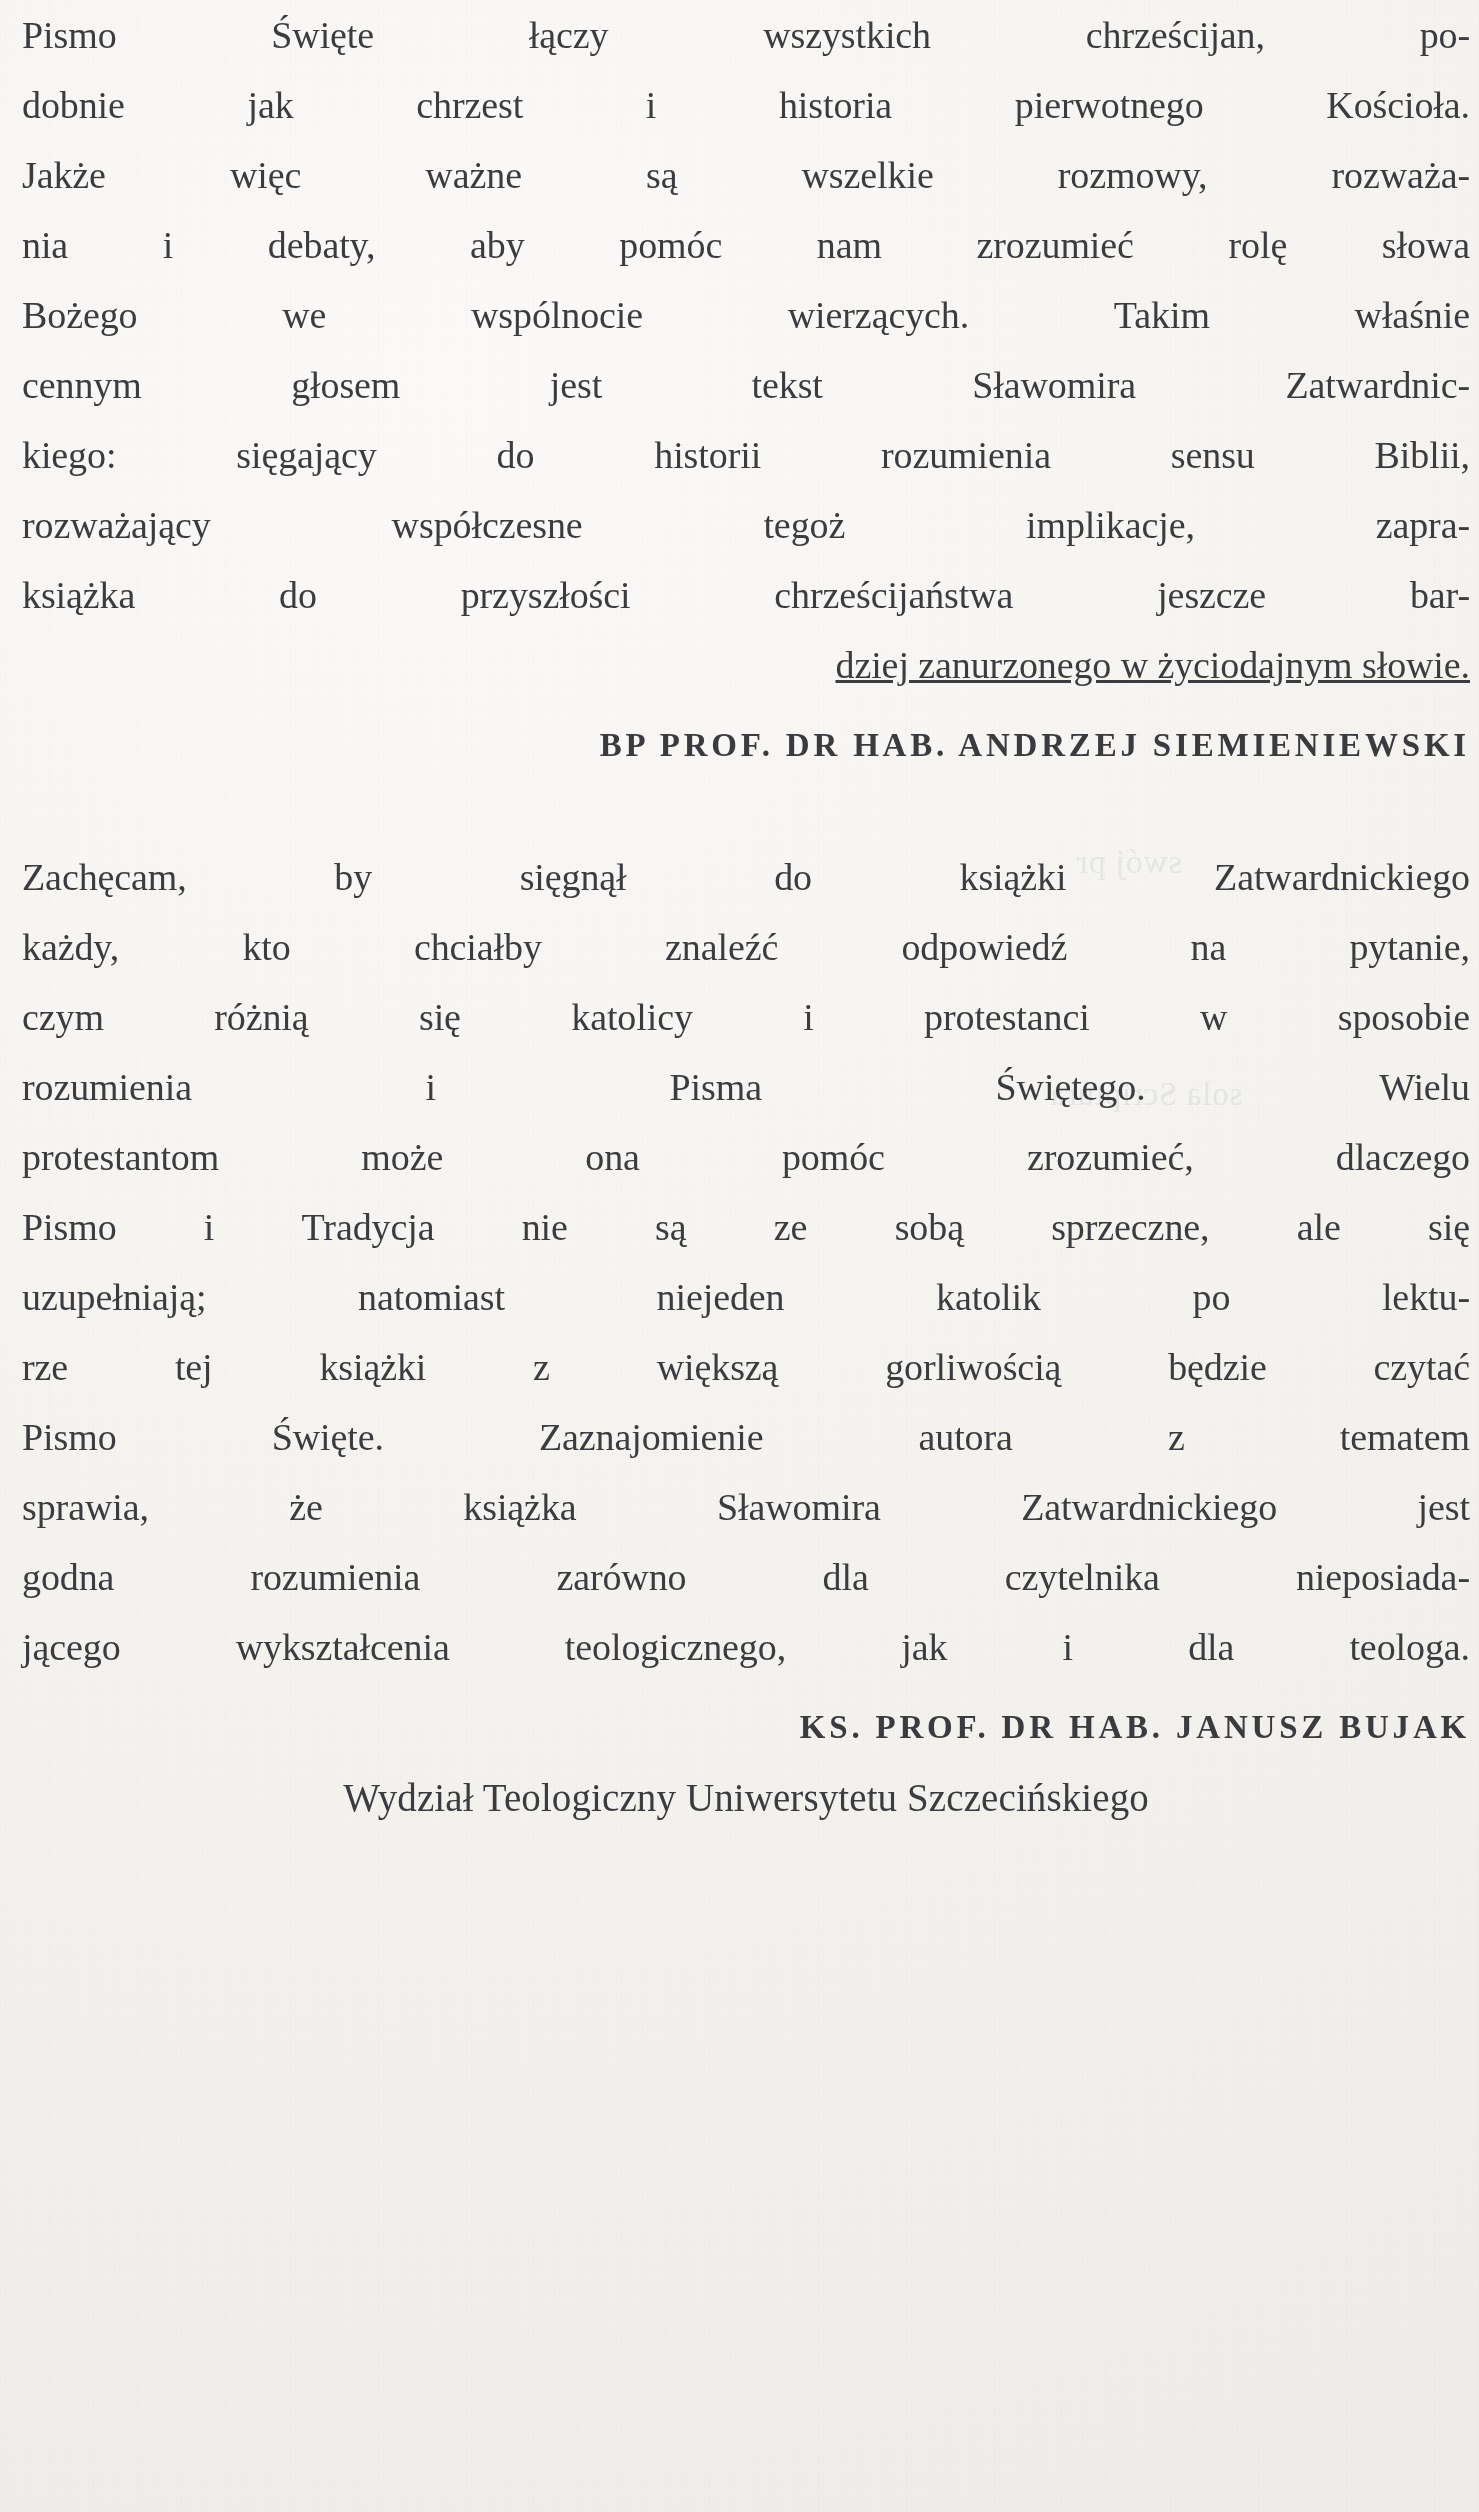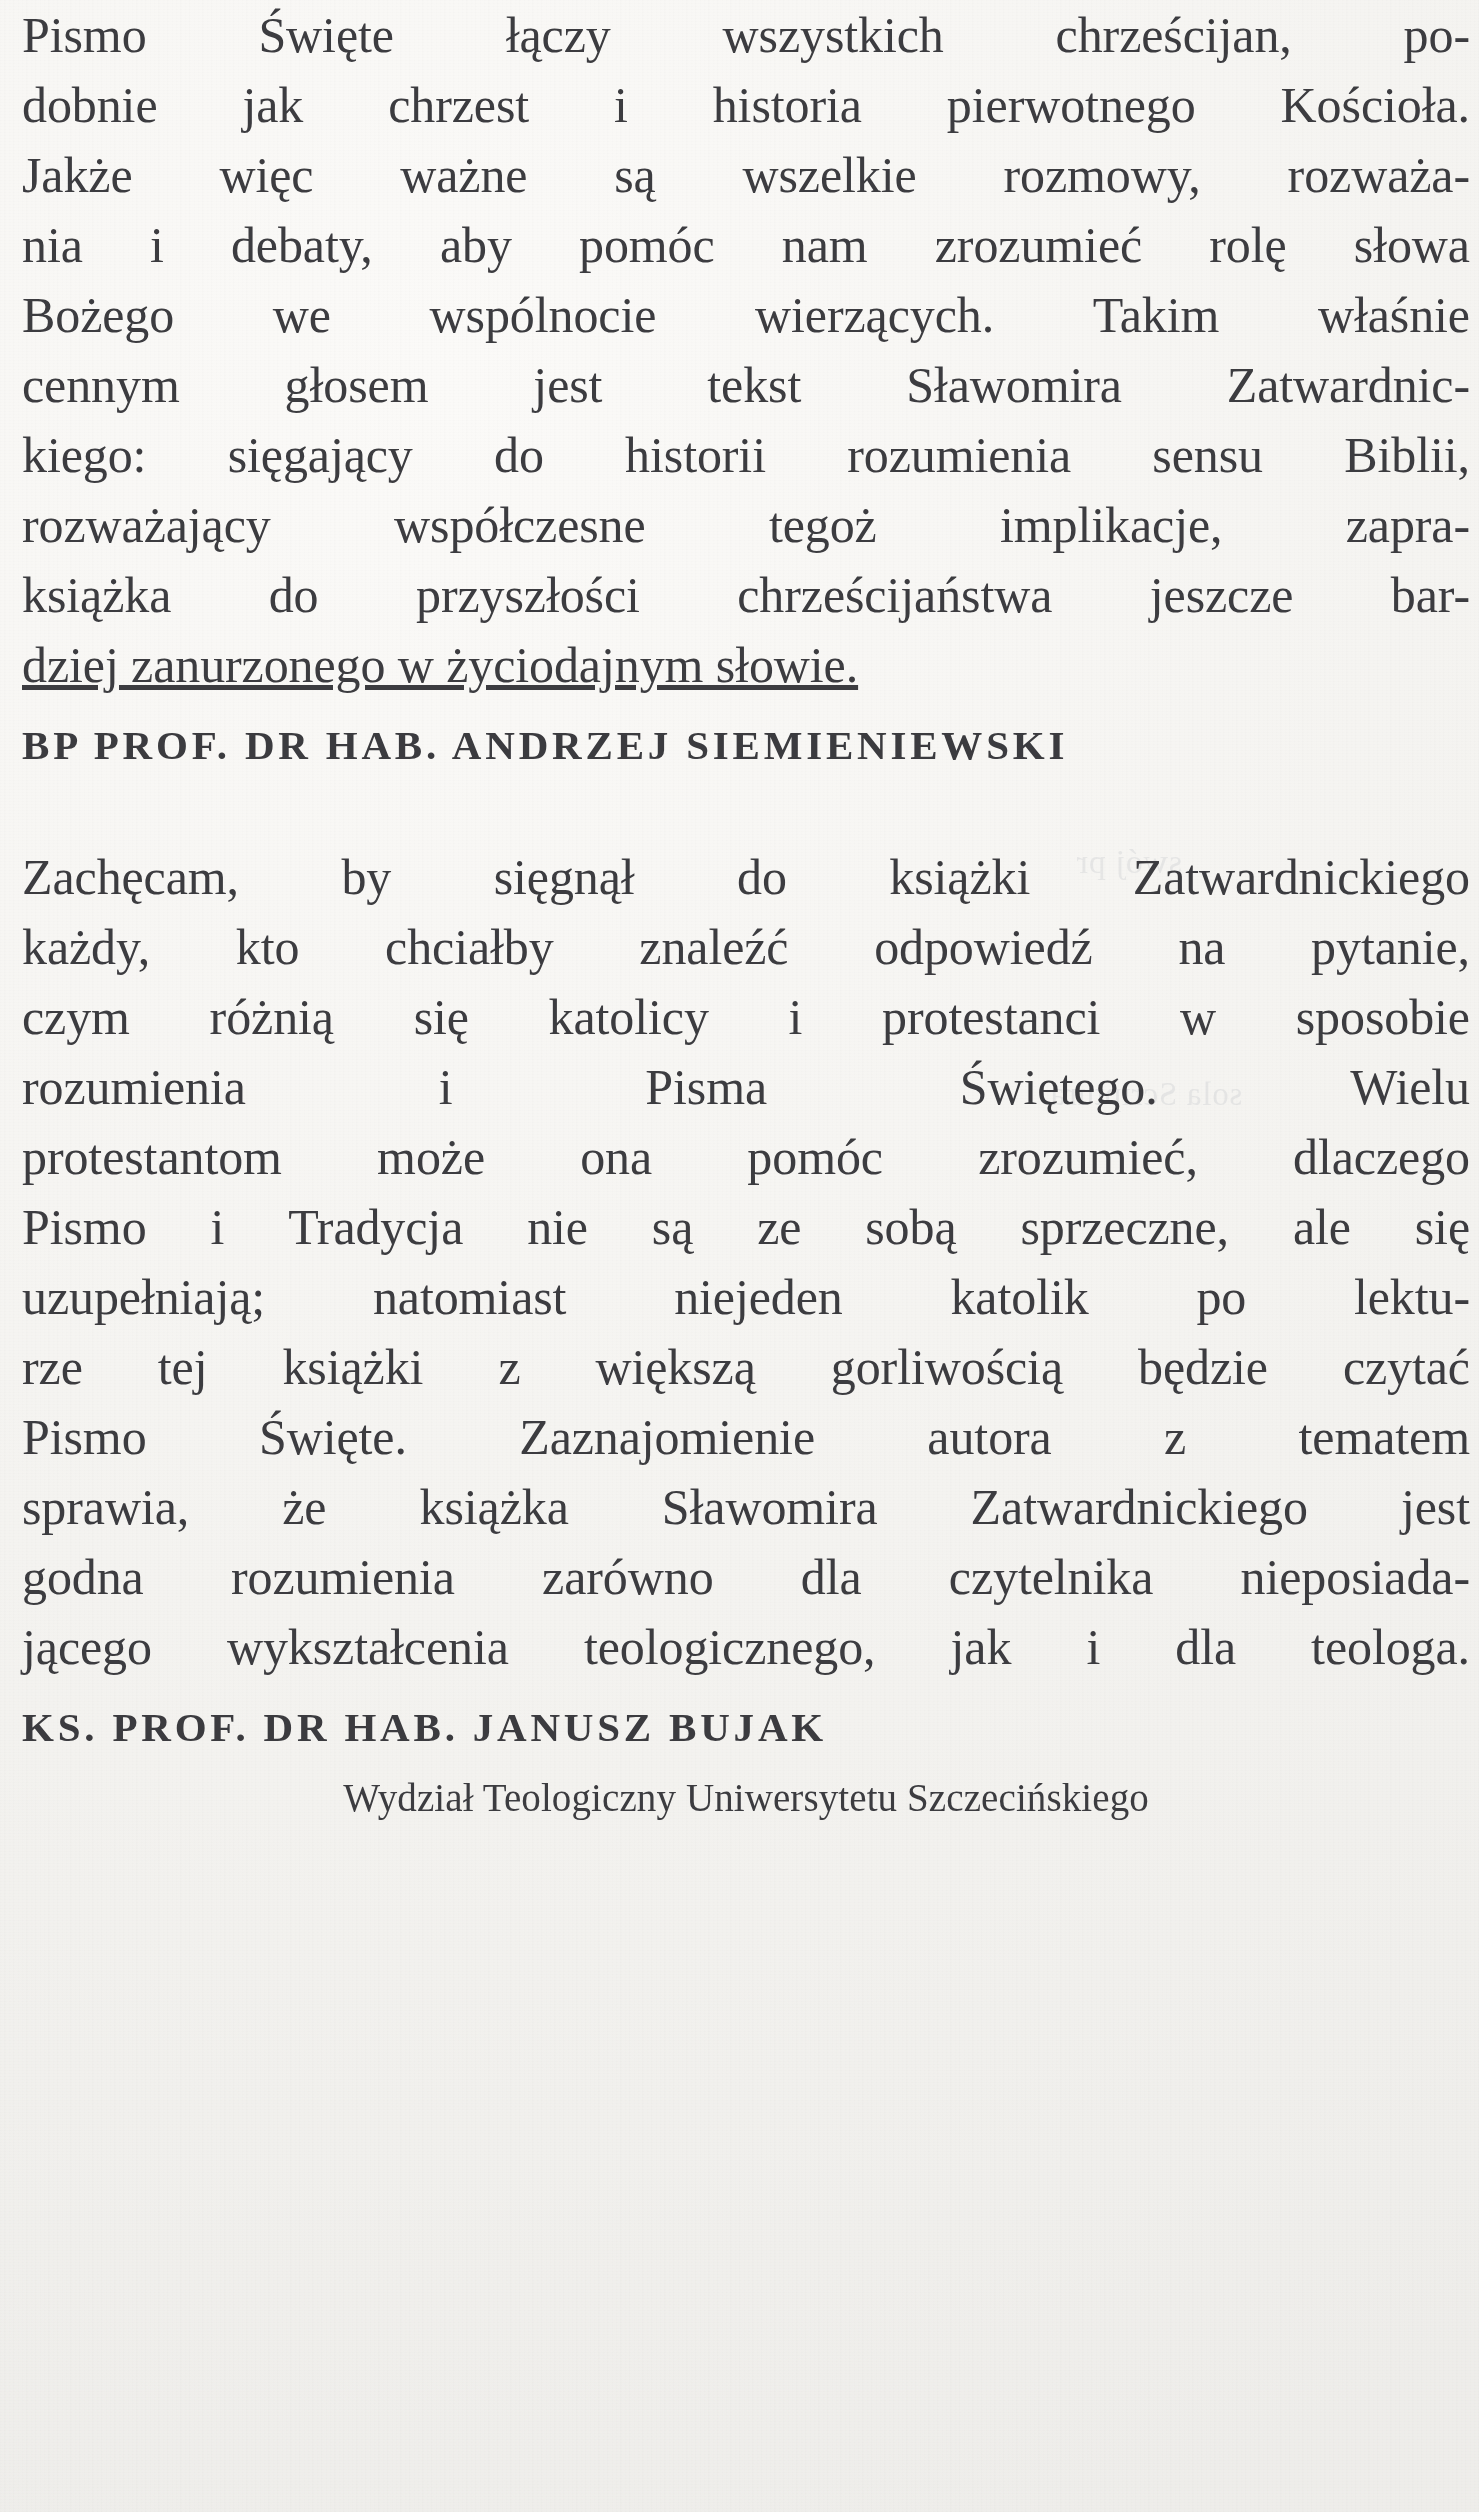--- a/index.html
+++ b/index.html
@@ -62,44 +62,46 @@
   .textblock {
     position: absolute;
     left: 22px;
     top: 0;
     width: 1448px;
   }
 
   
   .line {
     display: block;
-    font-size: 50px;
+    font-size: 38px;
     line-height: 70px;
     letter-spacing: -0.1px;
     white-space: nowrap;
     color: #3c3c40;
     text-rendering: optimizeLegibility;
+    text-align: right;
   }
 
   
   .line.just {
     display: flex;
     justify-content: space-between;
     white-space: normal;
   }
   .line.just > span { display: inline-block; }
 
   .line.last { display: block; text-decoration: underline; }
 
   .attribution {
     display: block;
-    font-size: 41px;
+    font-size: 33px;
     line-height: 52px;
     letter-spacing: 3.8px;
     font-weight: 700;
+    text-align: right;
     white-space: nowrap;
     color: #3b3b3f;
   }
 
   .affiliation {
     display: block;
     font-size: 39px;
     line-height: 58px;
     letter-spacing: 0.1px;
     text-align: center;

